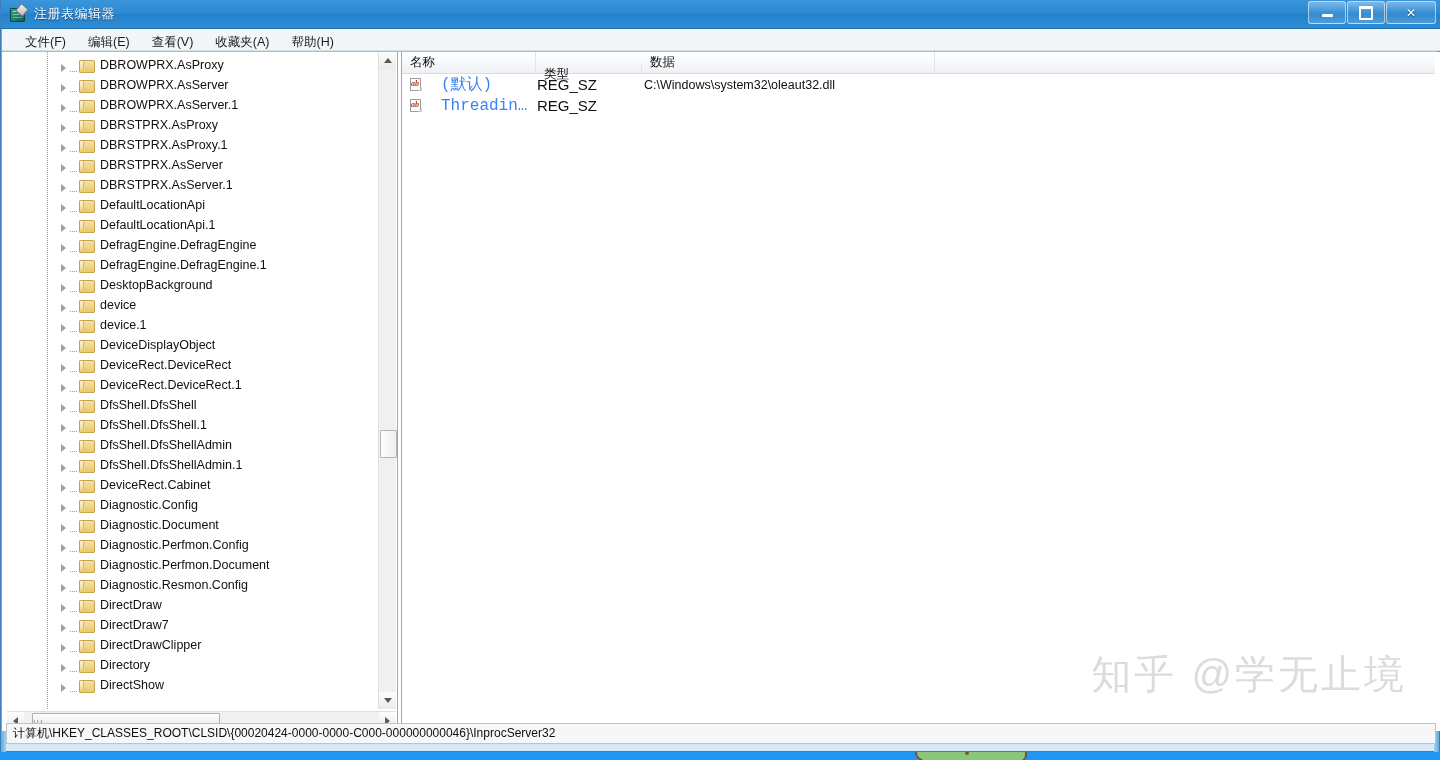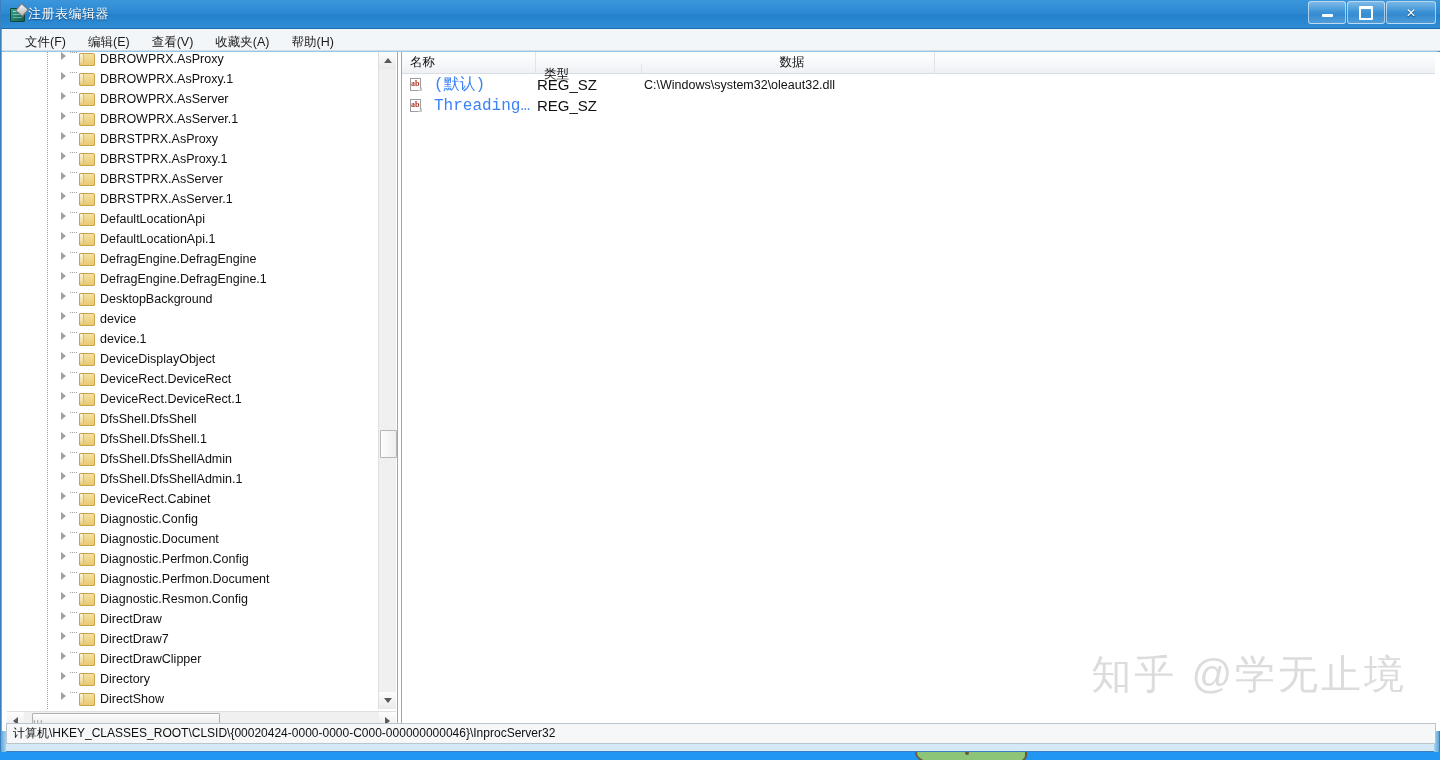--- a/index.html
+++ b/index.html
@@ -112,21 +112,21 @@
   }
   .title-icon .pen {
     position: absolute;
     right: -1px; top: -1px;
     width: 8px; height: 8px;
     background: linear-gradient(135deg,#f2f2f2,#b8b8b8);
     transform: rotate(40deg);
     border: 1px solid #7a7a7a;
   }
   .titlebar-text {
-    margin-left: 2px;
+    margin-left: 8px;
     color: #ffffff;
     font-size: 13px;
     letter-spacing: .5px;
     text-shadow: 0 1px 1px rgba(0,40,80,.7);
   }
   .window-controls {
     position: absolute;
     right: 5px;
     top: 1px;
     display: flex;
@@ -207,21 +207,21 @@
     top: 0;
     width: 1px;
     height: 657px;
     background-image: linear-gradient(180deg, #9e9e9e 50%, transparent 50%);
     background-size: 1px 2px;
   }
   .tree-row {
     position: relative;
     height: 20px;
     display: flex;
-    align-items: flex-start;
+    align-items: flex-end;
     padding-left: 52px;
     box-sizing: border-box;
     cursor: default;
     white-space: nowrap;
   }
   .tri {
     position: absolute;
     left: 54px;
     width: 0; height: 0;
     border-left: 5px solid #8a9298;
@@ -373,21 +373,21 @@
   .lh-cell {
     position: relative;
     font-size: 12.5px;
     color: #101010;
     padding: 2px 0 0 8px;
     box-sizing: border-box;
     border-right: 1px solid #dfe4e8;
   }
   .lh-cell.c1 { width: 134px; }
   .lh-cell.c2 { width: 106px; margin-top: 12px; }
-  .lh-cell.c3 { width: 293px; text-align: center; }
+  .lh-cell.c3 { width: 293px; }
   .lh-cell.c4 { flex: 1; border-right: none; }
 
   .list-row {
     position: relative;
     height: 21px;
     display: flex;
     align-items: center;
     cursor: default;
   }
   .lr-name {
@@ -395,21 +395,22 @@
     display: flex;
     align-items: center;
     padding-left: 8px;
     box-sizing: border-box;
     overflow: hidden;
   }
   .ab-icon {
     position: relative;
     width: 13px; height: 14px;
     flex: none;
-    margin-right: 11px;
+    margin-right: 18px;
+    font-style: italic;
   }
   .ab-icon .page {
     position: absolute;
     left: 0; top: 0;
     width: 11px; height: 13px;
     background: #ffffff;
     border: 1px solid #9d9d9d;
     box-sizing: border-box;
   }
   .ab-icon .fold {
@@ -548,29 +549,20 @@
                 </div>
                 <span class="tree-label">DBROWPRX.AsProxy</span>
               </div>
               <div class="tree-row">
                 <div class="tri"></div>
                 <div class="dots"></div>
                 <div class="folder">
                   <div class="back"></div>
                   <div class="spine"></div>
                 </div>
-                <span class="tree-label">DBROWPRX.AsProxy.1</span>
-              </div>
-              <div class="tree-row">
-                <div class="tri"></div>
-                <div class="dots"></div>
-                <div class="folder">
-                  <div class="back"></div>
-                  <div class="spine"></div>
-                </div>
                 <span class="tree-label">DBROWPRX.AsServer</span>
               </div>
               <div class="tree-row">
                 <div class="tri"></div>
                 <div class="dots"></div>
                 <div class="folder">
                   <div class="back"></div>
                   <div class="spine"></div>
                 </div>
                 <span class="tree-label">DBROWPRX.AsServer.1</span>

